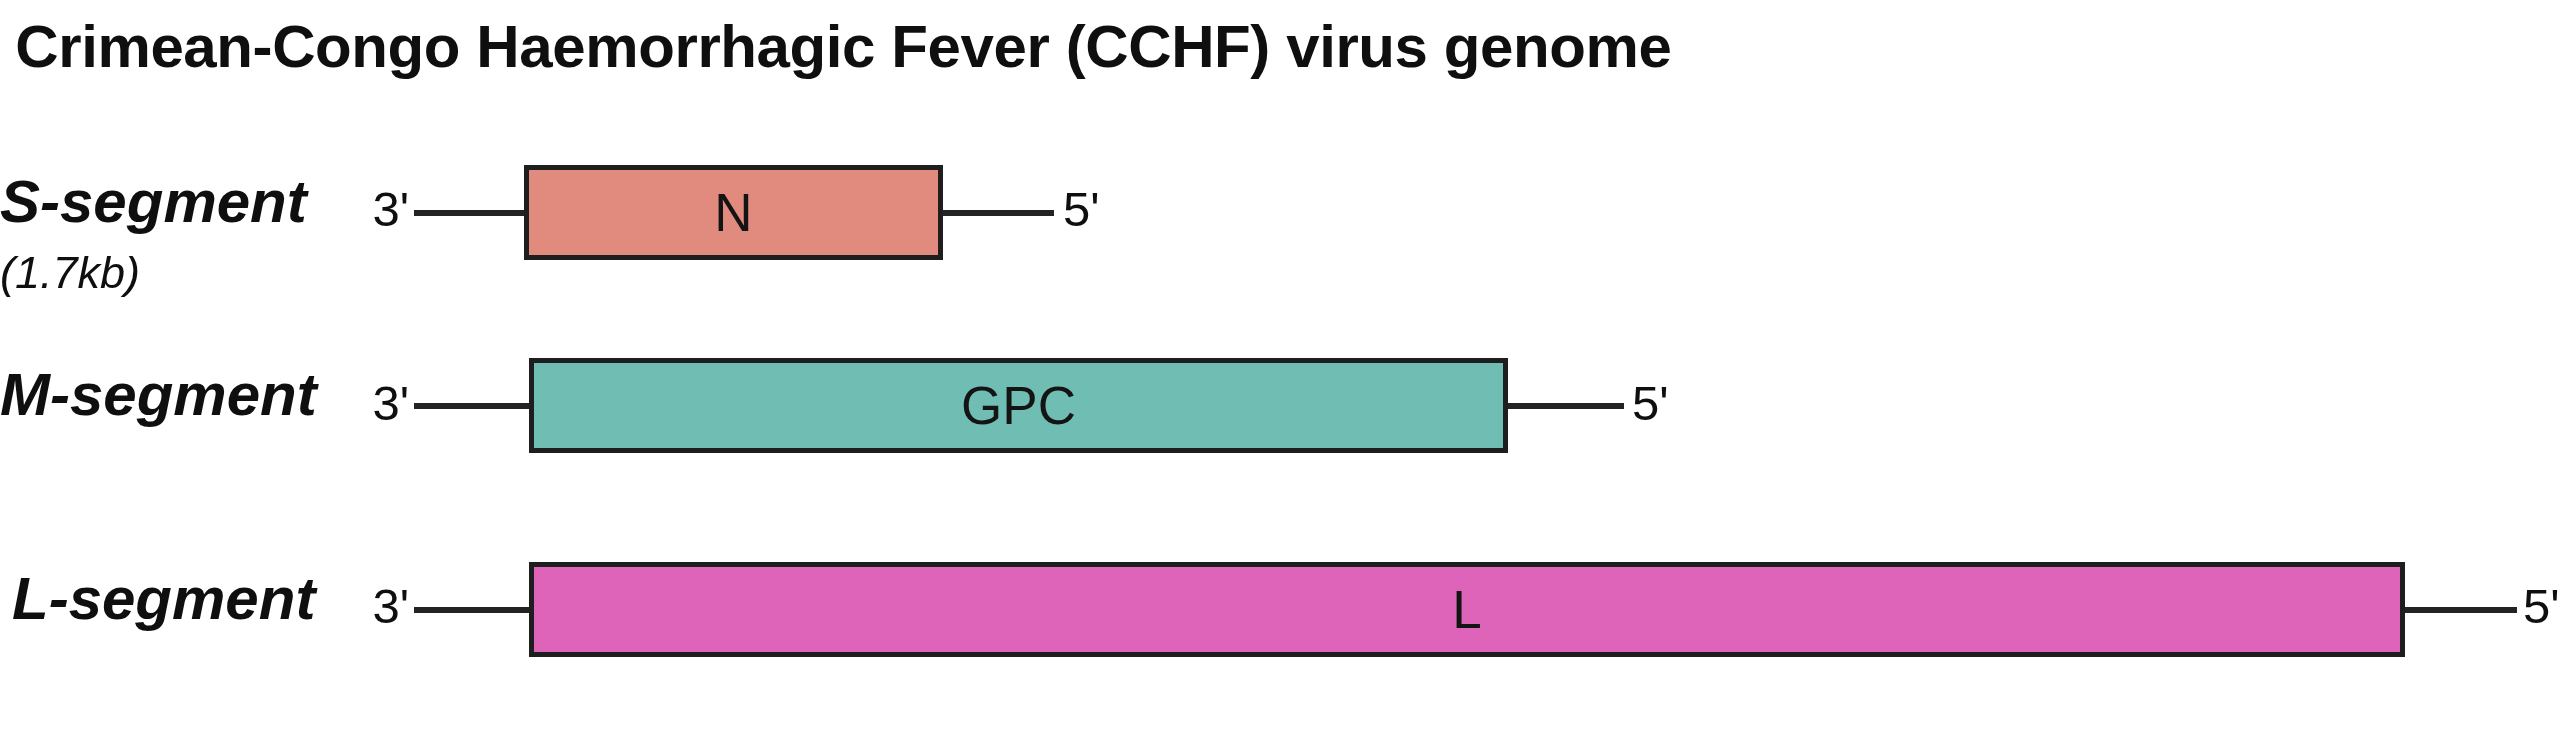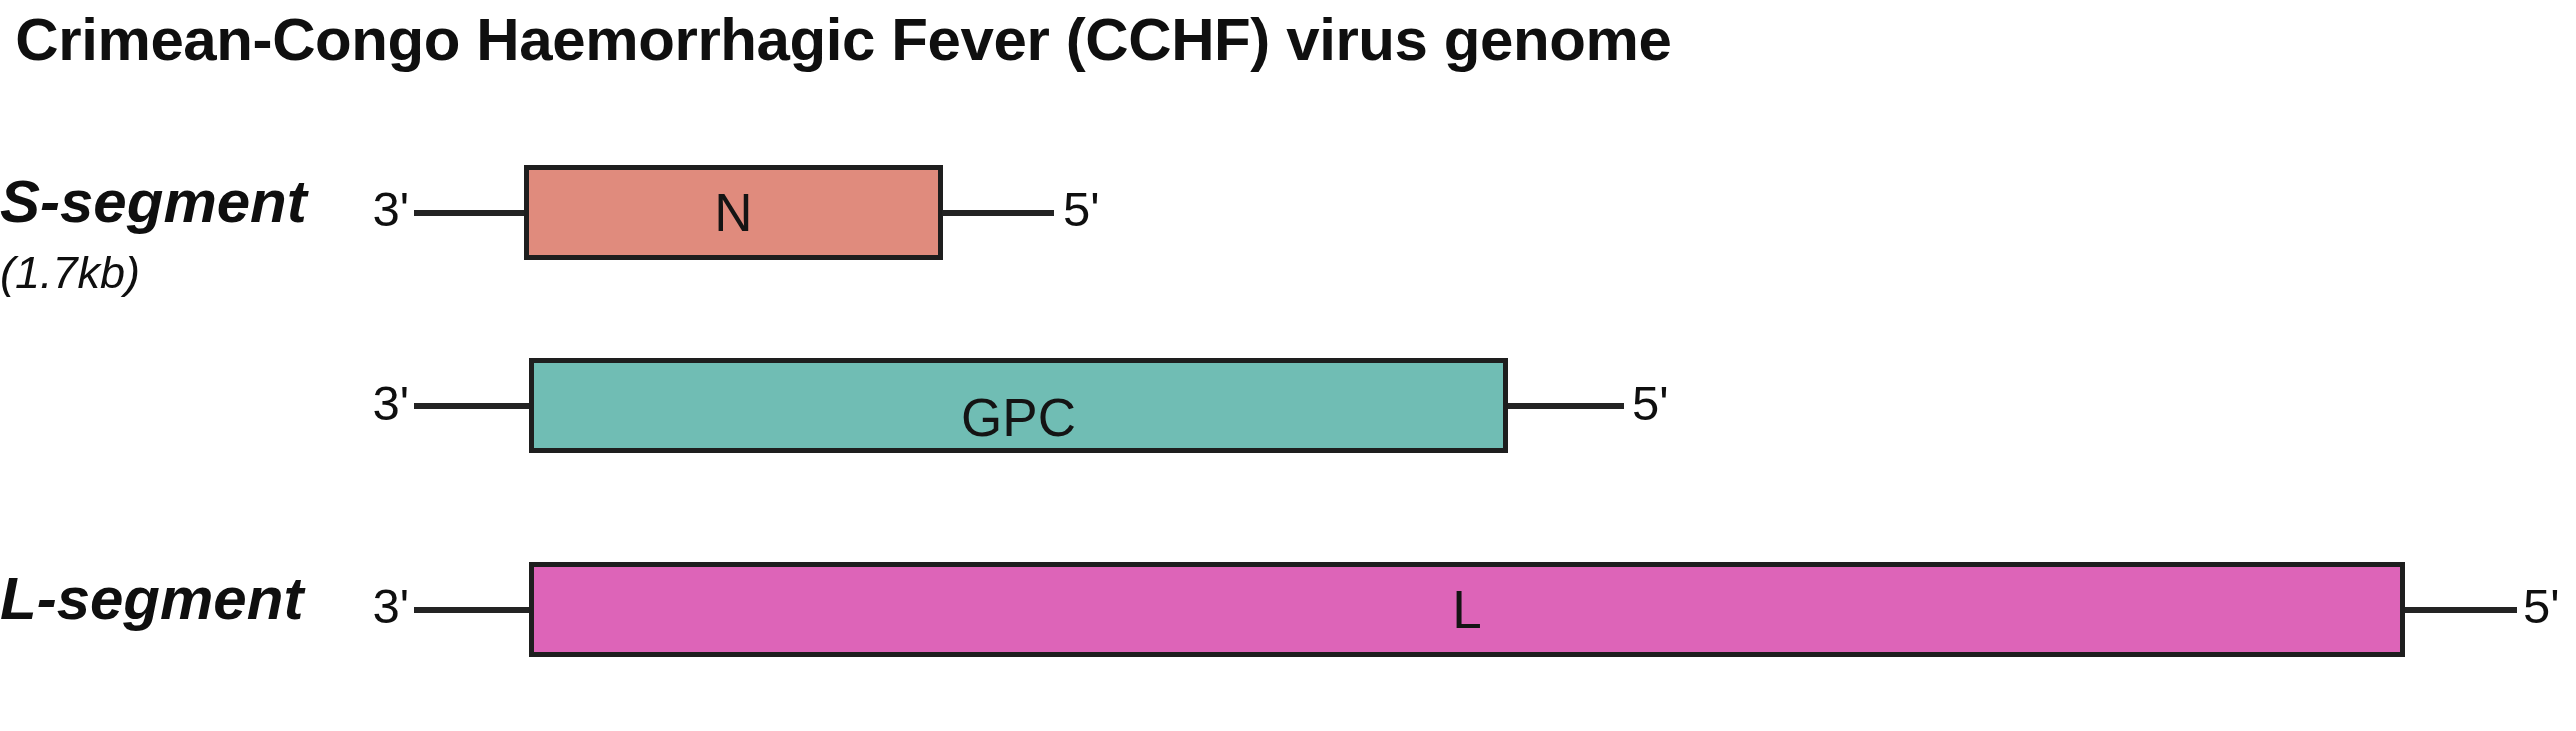--- a/index.html
+++ b/index.html
@@ -8,21 +8,21 @@
     width: 2576px;
     height: 732px;
     background: #ffffff;
     font-family: "Liberation Sans", sans-serif;
     color: #0f0f0f;
     overflow: hidden;
   }
   .diagram-title {
     position: absolute;
     left: 15.3px;
-    top: 5px;
+    top: 12px;
     font-size: 60px;
     font-weight: bold;
     letter-spacing: -0.4px;
     white-space: nowrap;
   }
   
   .seg-label {
     position: absolute;
     left: 0;
     width: 367px;
@@ -52,41 +52,41 @@
     position: absolute;
     height: 95px;
     box-sizing: border-box;
     border: 5.1px solid #1e1e1e;
     display: flex;
     align-items: center;
     justify-content: center;
   }
   .gene-box span { font-size: 53px; color: #141414; }
   .box-salmon  { background: #e08b7d; }
-  .box-teal    { background: #70bdb4; align-items: flex-end; }
+  .box-teal    { background: #70bdb4; }
   .box-magenta { background: #dd64b8; }
 
   
   .row-s .seg-label  { top: 166px; }
   .row-s .end-3      { top: 185px; }
   .row-s .line-left  { left: 414px;  width: 110px; top: 210px; }
   .row-s .gene-box   { left: 524px;  width: 419px; top: 165px; }
   .row-s .line-right { left: 942px; width: 112px; top: 210px; }
   .row-s .end-5      { left: 1063px; top: 185px; }
 
   
   .row-m .seg-label  { top: 359px; }
   .row-m .end-3      { top: 379px; }
   .row-m .line-left  { left: 414px;  width: 115px; top: 403px; }
   .row-m .gene-box   { left: 529px;  width: 979px; top: 358px; }
   .row-m .line-right { left: 1508px; width: 116px; top: 403px; }
   .row-m .end-5      { left: 1632px; top: 379px; }
 
   
-  .row-l .seg-label  { top: 563px; }
+  .row-l .seg-label  { top: 563px; padding-left: 12px; }
   .row-l .end-3      { top: 582px; }
   .row-l .line-left  { left: 414px;  width: 115px; top: 607px; }
   .row-l .gene-box   { left: 529px;  width: 1876px; top: 562px; }
   .row-l .line-right { left: 2405px; width: 112px; top: 607px; }
   .row-l .end-5      { left: 2523px; top: 582px; }
 </style>
 </head>
 <body>
 
 <div class="canvas">
@@ -102,20 +102,21 @@
     <div class="rna-line line-left"></div>
     <div class="gene-box box-salmon">
       <span>N</span>
     </div>
     <div class="rna-line line-right"></div>
     <span class="end-label end-5">5'</span>
   </div>
 
   <div class="row row-m">
     <div class="seg-label">
+      <div class="seg-name">M-segment</div>
     </div>
     <span class="end-label end-3">3'</span>
     <div class="rna-line line-left"></div>
     <div class="gene-box box-teal">
       <span>GPC</span>
     </div>
     <div class="rna-line line-right"></div>
     <span class="end-label end-5">5'</span>
   </div>
 

